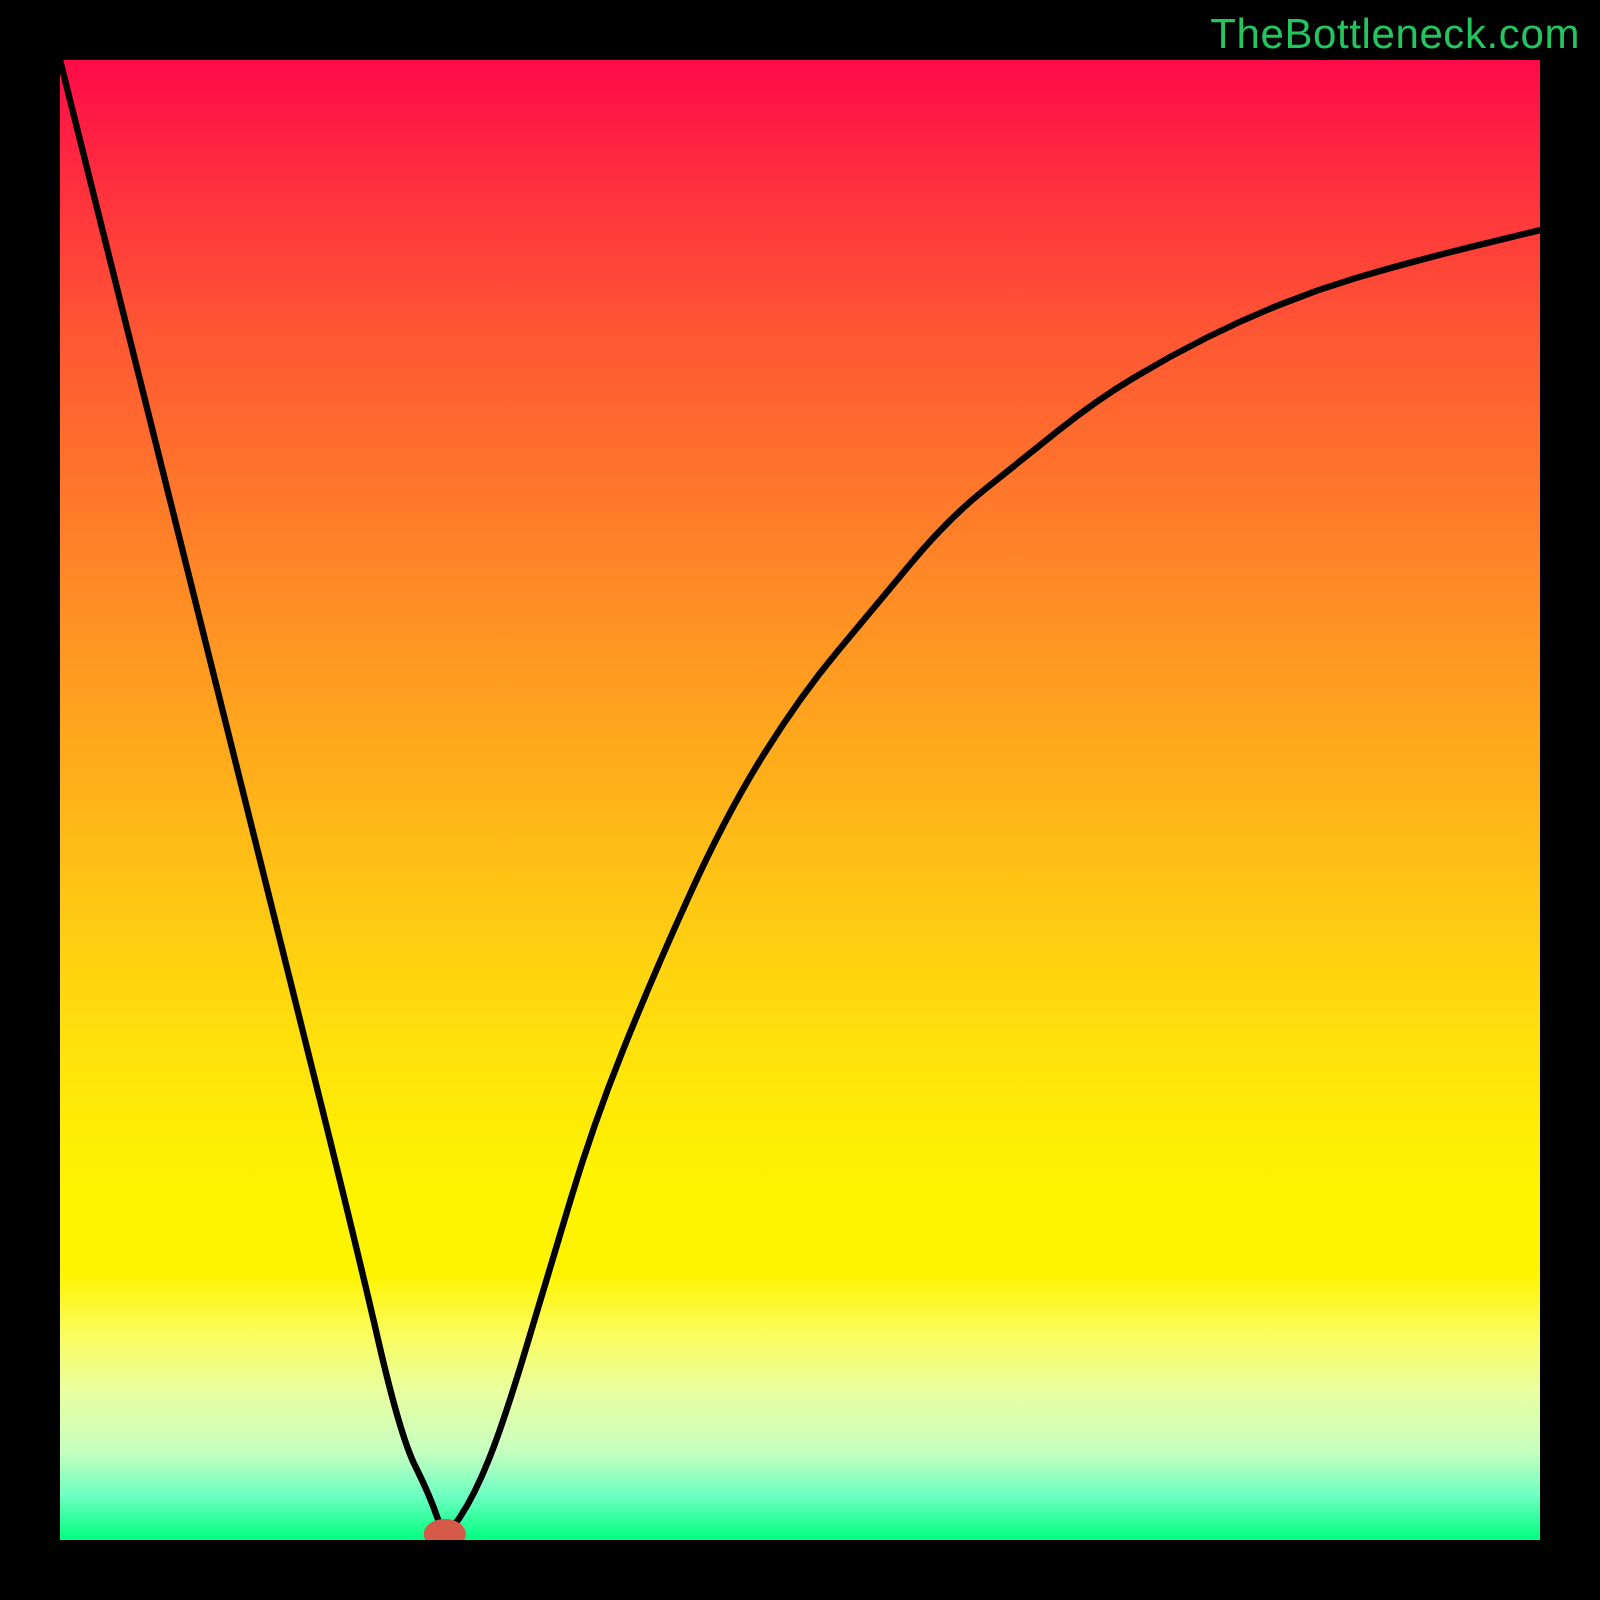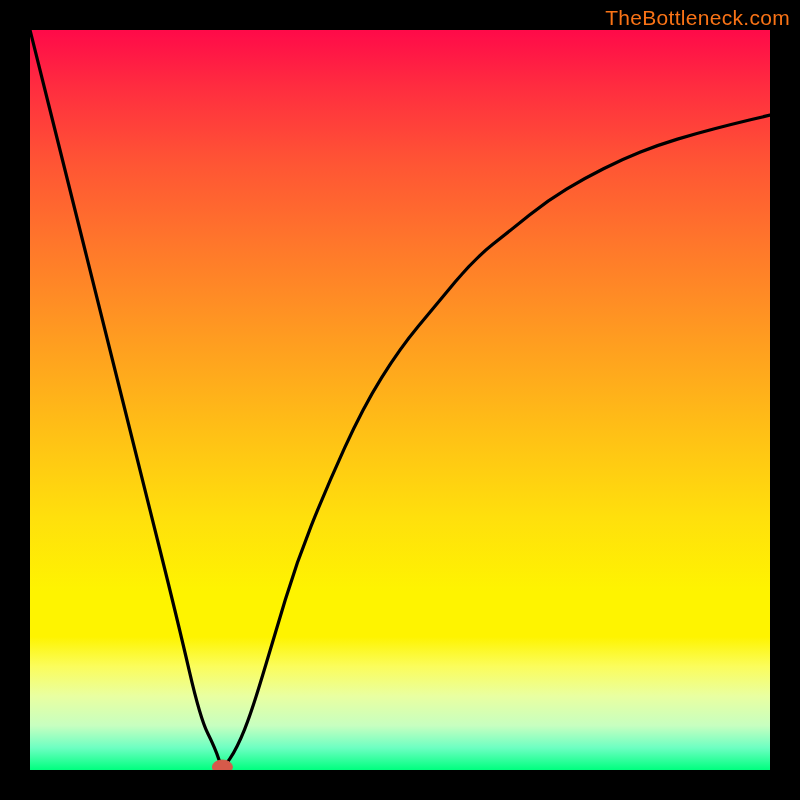--- a/index.html
+++ b/index.html
@@ -39,21 +39,21 @@
       #e9ffa1 90%,
       #c7ffc0 94%,
       #6dffc2 97%,
       #00ff7f 100%
     );
   }
   .watermark {
     position: absolute;
     top: 6px;
     right: 10px;
-    color: #f97316;
+    color: #22c55e;
     font-size: 21px;
     font-weight: 500;
     letter-spacing: 0.3px;
     user-select: none;
   }
   svg.curve {
     position: absolute;
     left: 30px;
     top: 30px;
     width: 740px;

